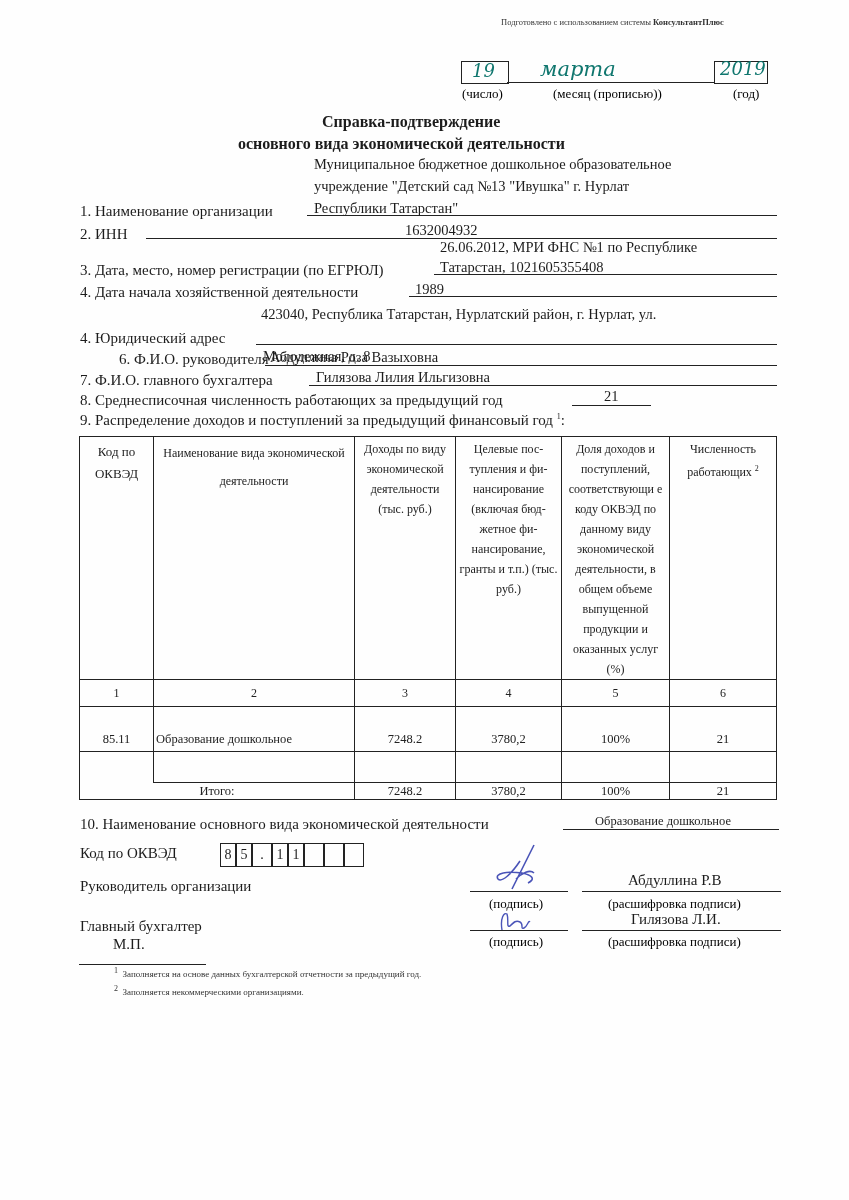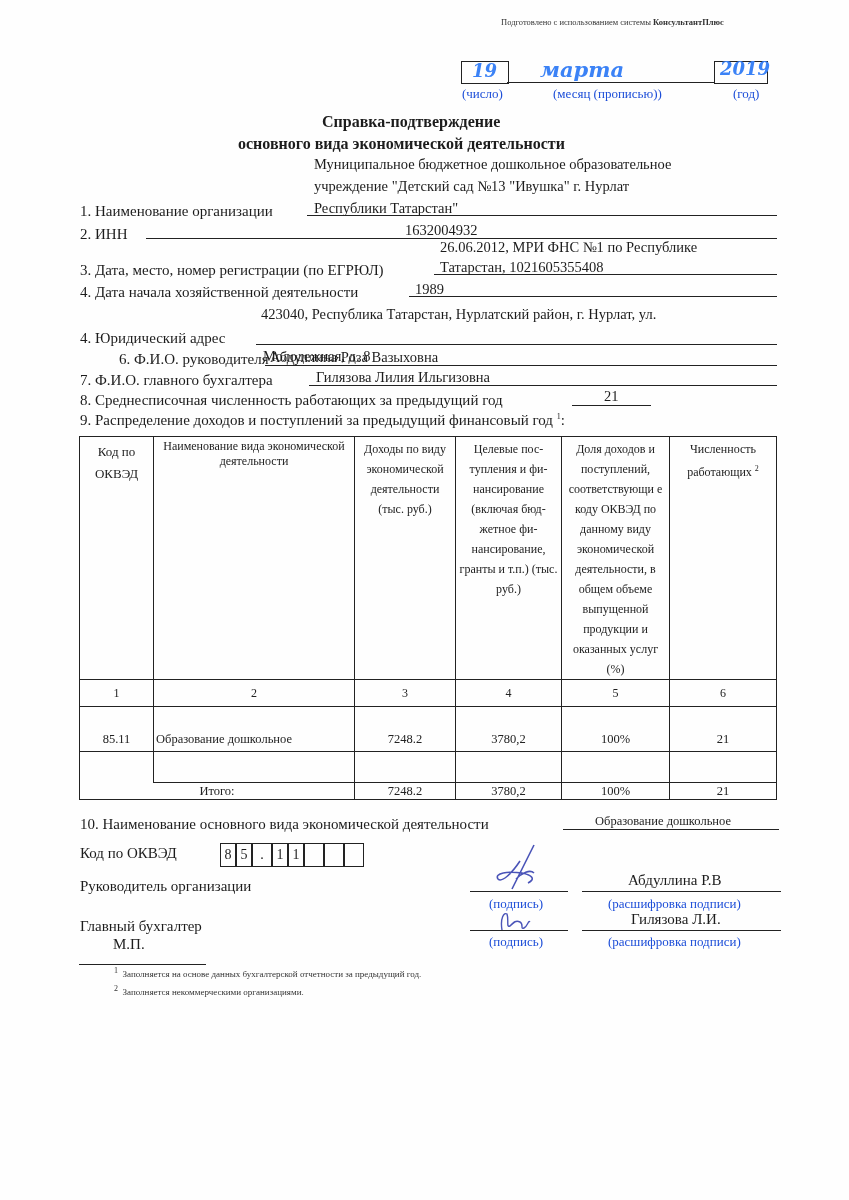--- a/index.html
+++ b/index.html
@@ -4,24 +4,24 @@
 <style>
   html, body { margin: 0; padding: 0; }
   body {
     width: 849px; height: 1200px; position: relative; overflow: hidden;
     background: #fefefe; color: #1c1c1c;
     font-family: "Liberation Serif", "DejaVu Serif", serif;
   }
   .abs { position: absolute; white-space: nowrap; }
   .consult { font-size: 8.5px; color: #333; }
   .consult b { font-weight: bold; }
-  .hw { color: #3b82f6; font-family: "DejaVu Serif", serif; font-style: italic; font-weight: bold; }
+  .hw { color: #0f766e; font-family: "DejaVu Serif", serif; font-style: italic; }
   .box { position: absolute; border: 1.2px solid #222; }
   .uline { position: absolute; border-bottom: 1.2px solid #222; height: 0; }
-  .cap { font-size: 13px; color: #1d4ed8; }
+  .cap { font-size: 13px; color: #000000; }
   .title { font-weight: bold; font-size: 16px; }
   .lbl { font-size: 15px; }
   .val { font-size: 14.5px; }
   
   table.t { position: absolute; left: 79px; top: 436px; border-collapse: collapse; table-layout: fixed; }
   table.t td { border: 1.2px solid #222; font-size: 12px; text-align: center; vertical-align: top; padding: 0 2px; line-height: 20px; color: #222; }
   table.t tr.nums td { font-size: 12px; line-height: 18px; vertical-align: middle; }
   table.t tr.data td { vertical-align: bottom; font-size: 12.5px; padding-bottom: 2px; }
   table.t tr.empty td { height: 30px; }
   table.t tr.total td { font-size: 12.5px; line-height: 15px; vertical-align: middle; }
@@ -97,21 +97,21 @@
     <col style="width:74px">
       <col style="width:201px">
       <col style="width:101px">
       <col style="width:106px">
       <col style="width:108px">
       <col style="width:107px">
   </colgroup>
   <tbody>
       <tr style="height:221px;">
     <td style="font-size:13px; line-height:22px; padding-top:4px;">Код по ОКВЭД</td>
-    <td style="line-height:15px; padding-top:2px;">Наименование вида экономической деятельности</td>
+    <td style="line-height:28px; padding-top:2px;">Наименование вида экономической деятельности</td>
     <td style="padding-top:2px;">Доходы по виду экономической деятельности (тыс. руб.)</td>
     <td style="padding-top:2px;">Целевые пос-тупления и фи-нансирование (включая бюд-жетное фи-нансирование, гранты и т.п.) (тыс. руб.)</td>
     <td style="padding-top:2px;">Доля доходов и поступлений, соответствующи е коду ОКВЭД по данному виду экономической деятельности, в общем объеме выпущенной продукции и оказанных услуг (%)</td>
     <td style="padding-top:2px;"><span>Численность работающих</span> <sup>2</sup></td>
   </tr>
   <tr class="nums" style="height:27px;">
     <td>1</td>
     <td>2</td>
     <td>3</td>
     <td>4</td>

